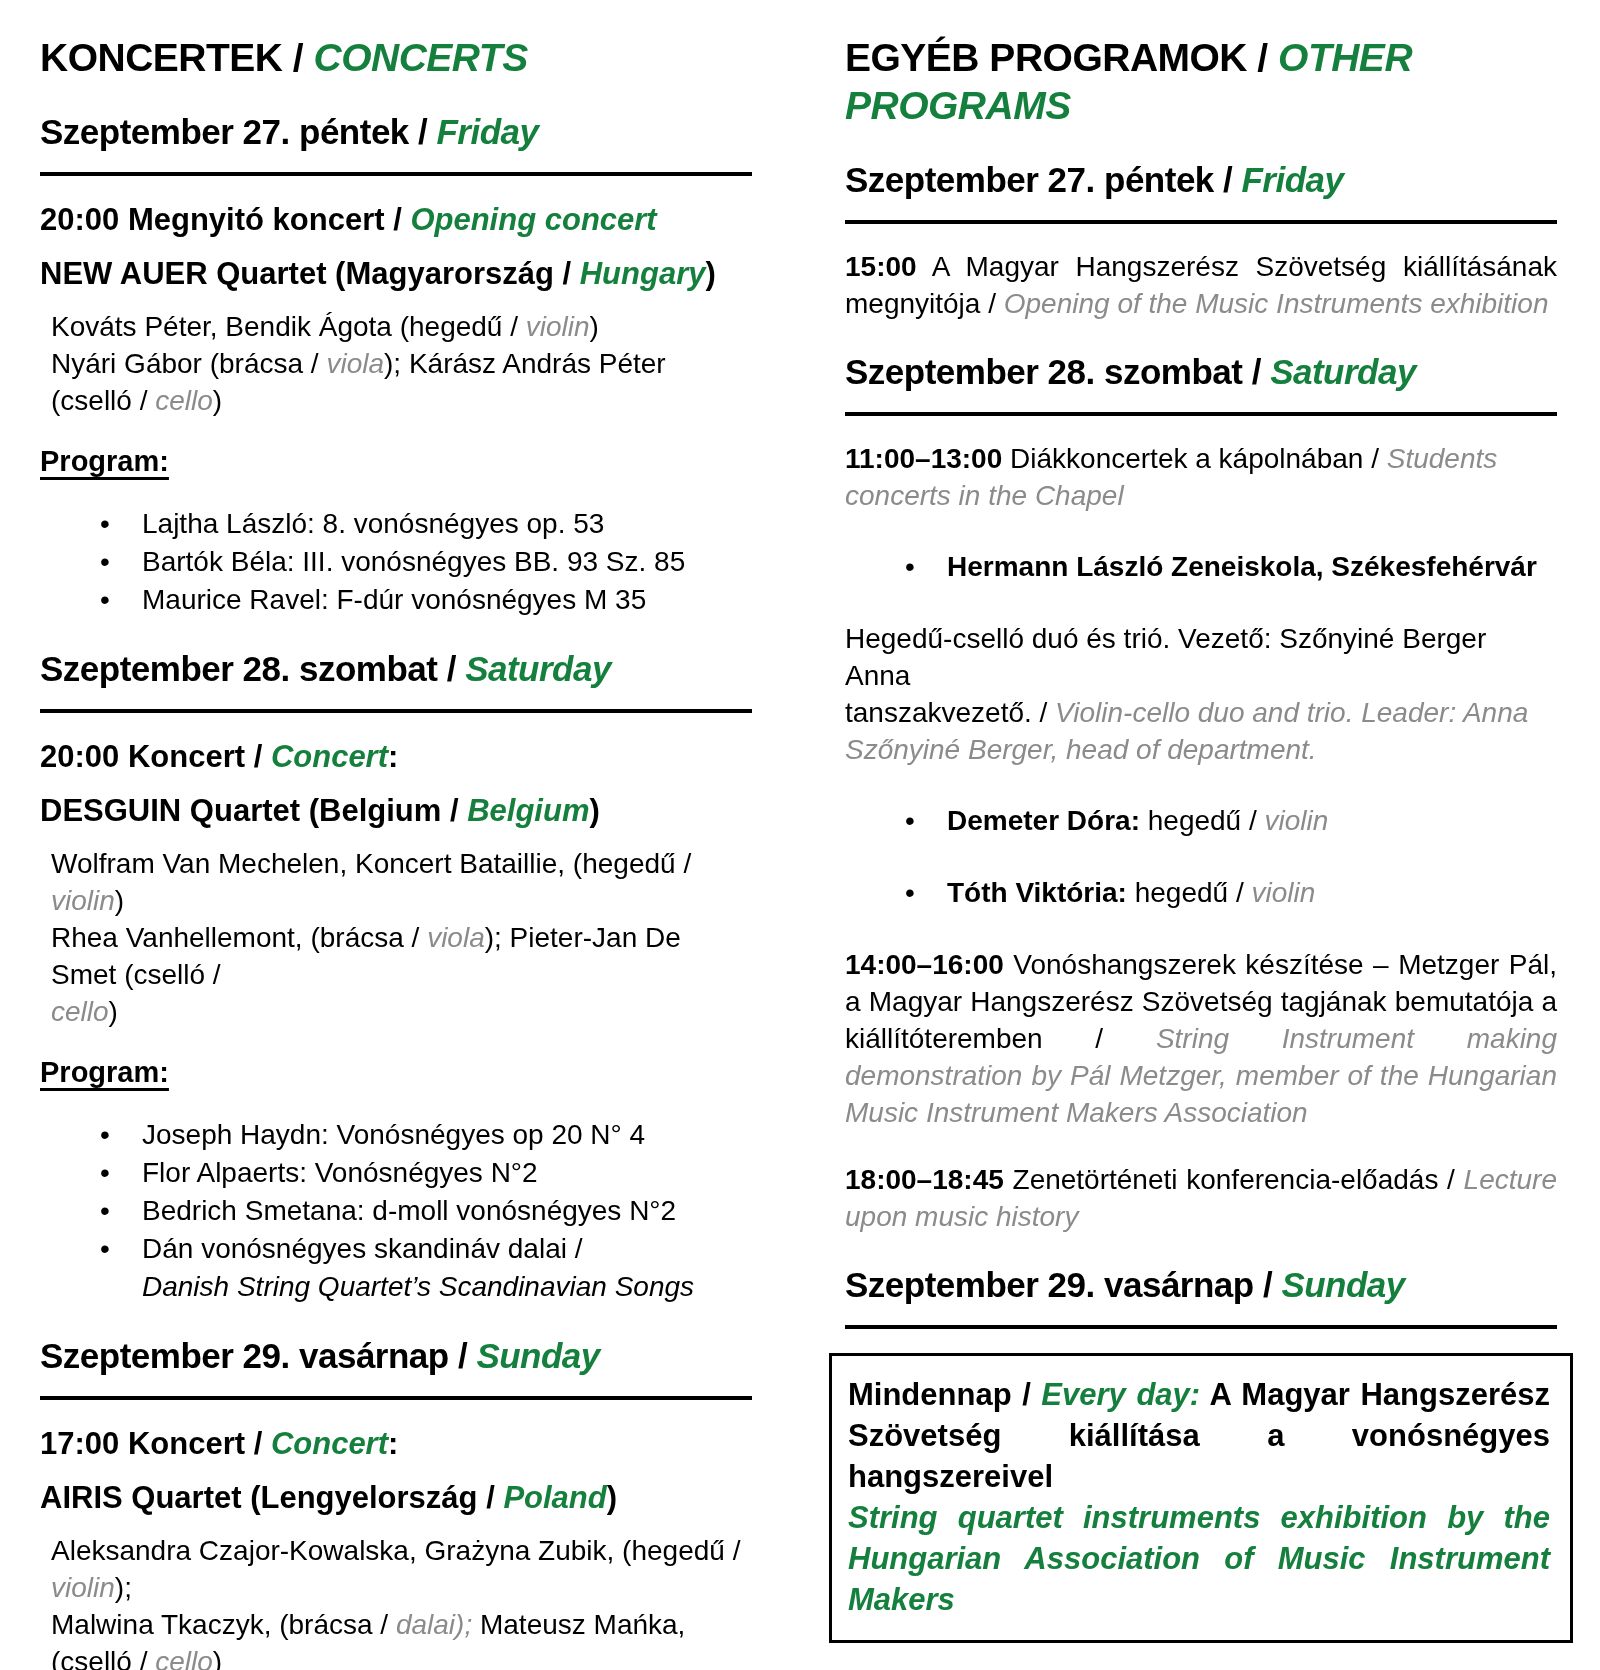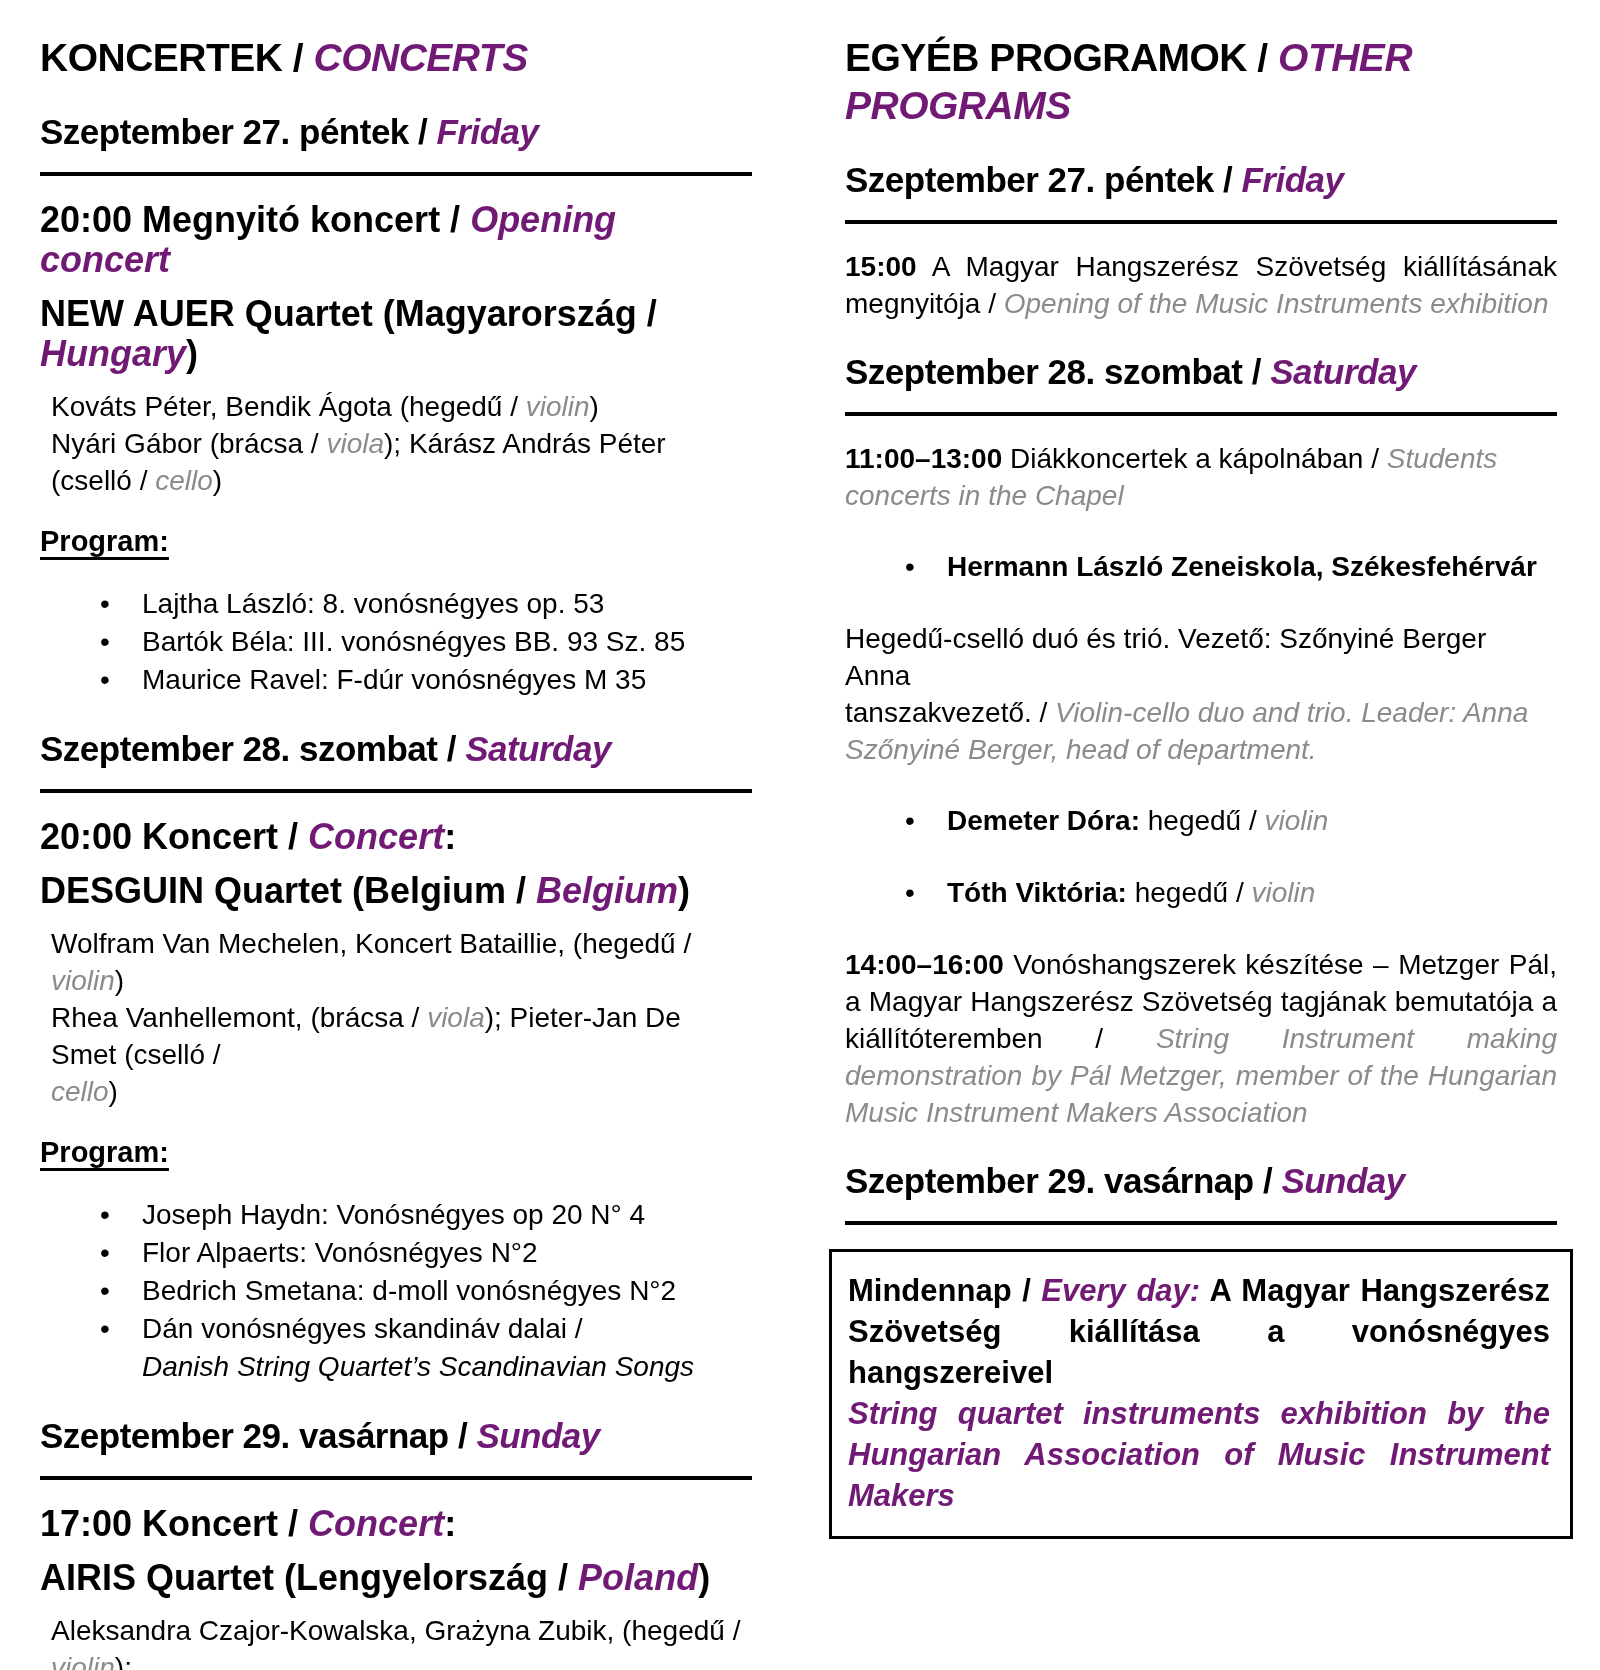--- a/index.html
+++ b/index.html
@@ -10,40 +10,40 @@
     font-family:"Liberation Sans", sans-serif;
     overflow:hidden;
   }
   .col{position:absolute;top:34px;}
   .col-left{left:40px;width:712px;}
   .col-right{left:845px;width:712px;}
 
   .h1{font-size:39px;font-weight:bold;line-height:48px;letter-spacing:-0.5px;margin:0;}
   .h2{font-size:35px;font-weight:bold;line-height:40px;letter-spacing:-0.5px;
       padding-bottom:20px;border-bottom:4px solid #000;margin:30px 0 24px;}
-  .h3{font-size:36px;font-weight:bold;line-height:40px;margin:14px 0;}
+  .h3{font-size:31px;font-weight:bold;line-height:40px;margin:14px 0;}
   .para{font-size:28px;line-height:37px;margin:10px 11px 6px;}
   .col-right .para{margin:0 0 30px;}
   .justify{text-align:justify;}
   .program{font-size:29px;font-weight:bold;line-height:36px;margin:24px 0 26px;
       text-decoration:underline;text-decoration-thickness:3px;text-underline-offset:6px;}
   .bullets{margin:26px 0;}
   .col-right .bullets{margin:34px 0;}
   .bullet-row{display:flex;font-size:28px;line-height:38px;}
   .bullet-marker{flex:0 0 42px;margin-left:60px;}
   .bullet-text{flex:1;}
   .box{border:3px solid #000;margin:16px -16px 0 -16px;padding:18px 20px 20px 16px;
       font-size:31px;font-weight:bold;line-height:41px;text-align:justify;}
 
   
   .sk{}
   .sb{font-weight:bold;}
   .sbi{font-style:italic;}
   .sg{color:#8b8b8b;font-style:italic;}
-  .h1 .sg,.h2 .sg,.h3 .sg,.box .sg{color:#701a75;}
+  .h1 .sg,.h2 .sg,.h3 .sg,.box .sg{color:#15803d;}
 </style>
 </head>
 <body>
 
 <div class="page">
   <div class="col col-left">
       <div class="h1"><span class="sk">KONCERTEK / </span><span class="sg">CONCERTS</span></div>
       <div class="h2"><span class="sk">Szeptember 27. péntek / </span><span class="sg">Friday</span></div>
       <div class="h3"><span class="sk">20:00 Megnyitó koncert / </span><span class="sg">Opening concert</span></div>
       <div class="h3"><span class="sk">NEW AUER Quartet (Magyarország / </span><span class="sg">Hungary</span><span class="sk">)</span></div>
@@ -111,16 +111,17 @@
           <span class="bullet-text"><span class="sb">Demeter Dóra:</span><span class="sk"> hegedű / </span><span class="sg">violin</span></span>
         </div>
       </div>
       <div class="bullets">
         <div class="bullet-row">
           <span class="bullet-marker">•</span>
           <span class="bullet-text"><span class="sb">Tóth Viktória:</span><span class="sk"> hegedű / </span><span class="sg">violin</span></span>
         </div>
       </div>
       <div class="para justify"><span class="sb">14:00–16:00</span><span class="sk"> Vonóshangszerek készítése – Metzger Pál, a Magyar Hangszerész Szövetség tagjának bemutatója a kiállítóteremben / </span><span class="sg">String Instrument making demonstration by Pál Metzger, member of the Hungarian Music Instrument Makers Association</span></div>
+      <div class="para justify"><span class="sb">18:00–18:45</span><span class="sk"> Zenetörténeti konferencia-előadás / </span><span class="sg">Lecture upon music history</span></div>
       <div class="h2"><span class="sk">Szeptember 29. vasárnap / </span><span class="sg">Sunday</span></div>
       <div class="box"><span class="sb">Mindennap / </span><span class="sg">Every day:</span><span class="sb"> A Magyar Hangszerész Szövetség kiállítása a vonósnégyes hangszereivel</span><br><span class="sg">String quartet instruments exhibition by the Hungarian Association of Music Instrument Makers</span></div>
     </div>
 </div>
 
 </body></html>

